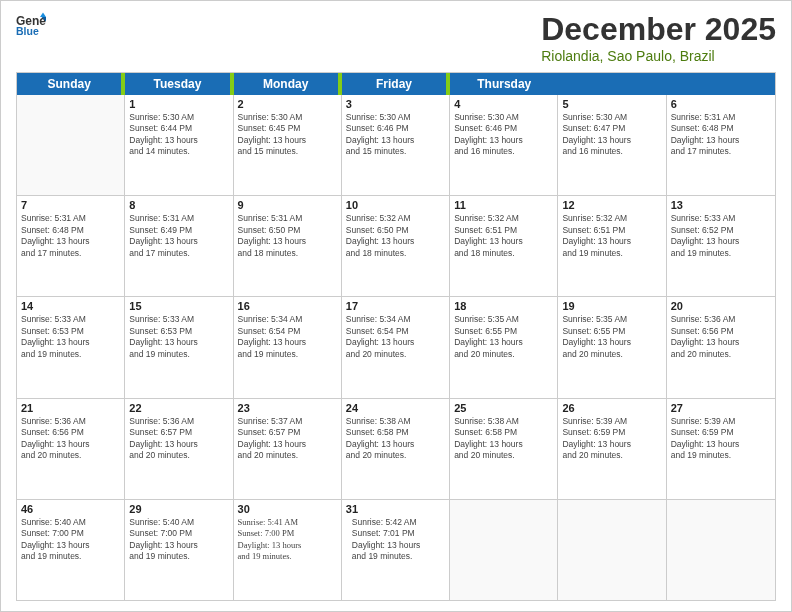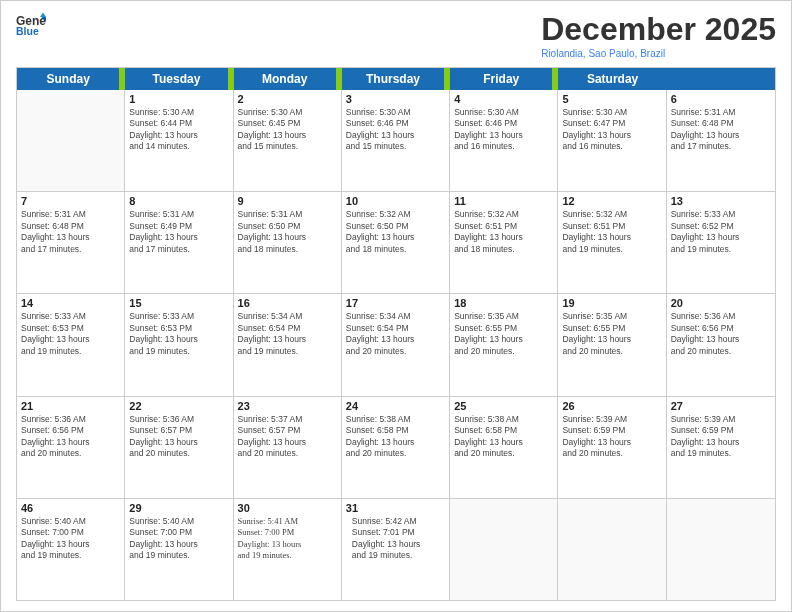--- a/index.html
+++ b/index.html
@@ -35,40 +35,40 @@
       margin-right: 2px;
     }
     .title-block {
     }
     .month-title {
       font-size: 32px;
       font-weight: bold;
       color: #333;
     }
     .location {
-      font-size: 10px;
-      color: #3b82f6;
+      font-size: 14px;
+      color: #4d7c0f;
     }
     .calendar {
       flex: 1;
       display: flex;
       flex-direction: column;
     }
     .cal-header {
       display: grid;
       grid-template-columns: repeat(7, 1fr);
       background: #1a6db5;
     }
     .cal-header-cell {
       color: #fff;
       font-size: 12px;
       font-weight: bold;
       text-align: center;
       padding: 4px 2px;
-      border-right: 6px solid #84cc16;
+      border-right: 4px solid #84cc16;
     }
     .cal-header-cell:last-child { border-right: none; }
     .cal-body {
       flex: 1;
       display: flex;
       flex-direction: column;
     }
     .cal-row {
       display: grid;
       grid-template-columns: repeat(7, 1fr);
@@ -119,23 +119,22 @@
       <div class="month-title">December 2025</div>
       <div class="location">Riolandia, Sao Paulo, Brazil</div>
     </div>
   </div>
 
   <div class="calendar outer-border">
     <div class="cal-header" id="cal-header">
         <div class="cal-header-cell">Sunday</div>
         <div class="cal-header-cell">Tuesday</div>
         <div class="cal-header-cell">Monday</div>
+        <div class="cal-header-cell">Friday</div>
         <div class="cal-header-cell">Thursday</div>
-        <div class="cal-header-cell">Friday</div>
-        <div class="cal-header-cell">Saturday</div>
       </div>
     <div class="cal-body" id="cal-body">
         <div class="cal-row">
           <div class="cal-cell empty"></div>
           <div class="cal-cell">
             <div class="day-num">1</div>
             <div class="cell-info" style="white-space: pre-line;">Sunrise: 5:30 AM
 Sunset: 6:44 PM
 Daylight: 13 hours
 and 14 minutes.</div>

